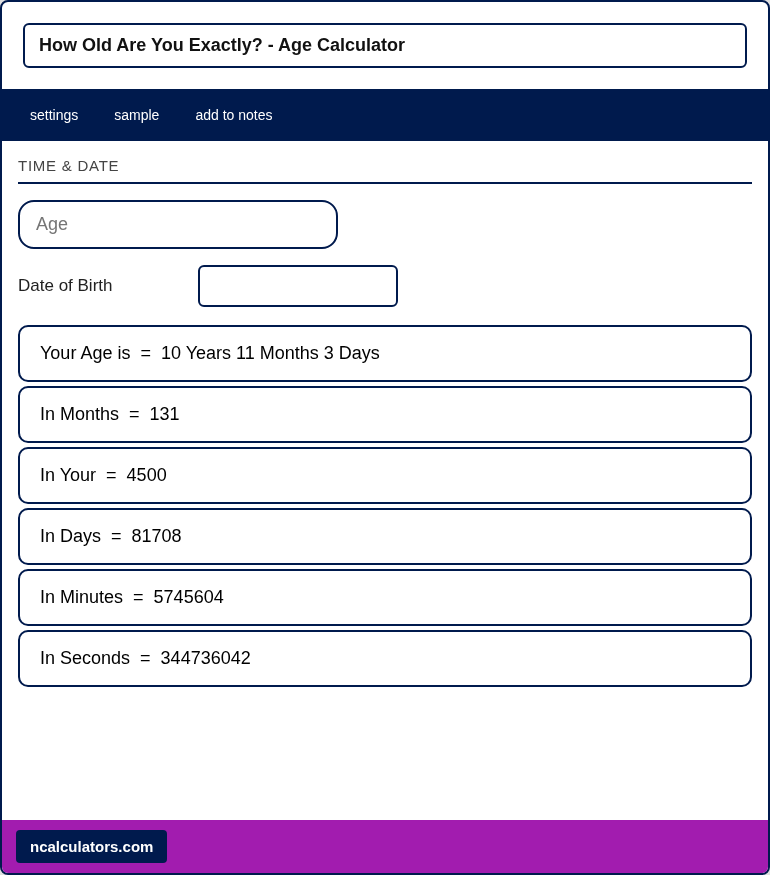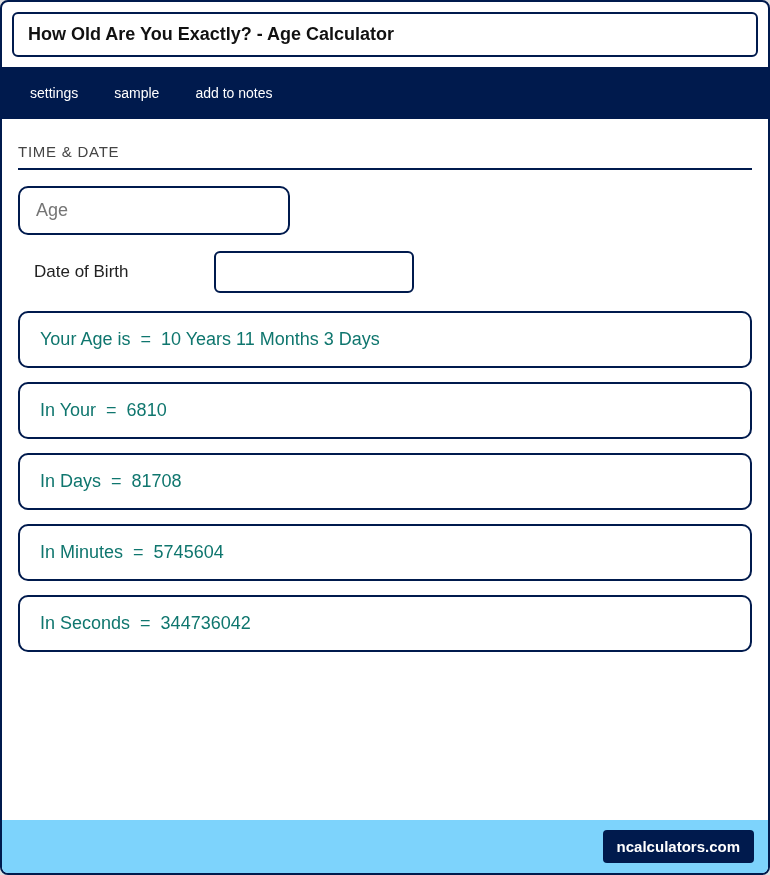--- a/index.html
+++ b/index.html
@@ -25,21 +25,21 @@
       border-radius: 8px;
       overflow: hidden;
       display: flex;
       flex-direction: column;
     }
 
     .title-bar {
       background: #fff;
       border: 2px solid #001a4d;
       border-radius: 6px;
-      margin: 10px;
+      margin: 21px;
       padding: 10px 14px;
       font-size: 18px;
       font-weight: 600;
       color: #111;
     }
 
     .toolbar {
       background: #001a4d;
       display: flex;
       gap: 0;
@@ -50,87 +50,85 @@
       color: #fff;
       background: none;
       border: none;
       padding: 10px 18px;
       font-size: 14px;
       cursor: pointer;
       font-family: Arial, sans-serif;
     }
 
     .content {
-      padding: 24px 16px 20px 16px;
+      padding: 16px 16px 20px 16px;
       flex: 1;
     }
 
     .section-label {
       font-size: 15px;
       color: #444;
       letter-spacing: 0.05em;
       border-bottom: 2px solid #001a4d;
       padding-bottom: 8px;
       margin-bottom: 16px;
     }
 
     .search-input {
       border: 2px solid #001a4d;
-      border-radius: 10px;
+      border-radius: 16px;
       padding: 12px 16px;
       font-size: 18px;
-      width: 272px;
+      width: 320px;
       color: #777;
       outline: none;
       margin-bottom: 16px;
       display: block;
     }
 
     .dob-row {
       display: flex;
       align-items: center;
       margin-bottom: 18px;
       gap: 20px;
     }
 
     .dob-label {
       font-size: 17px;
       color: #222;
       min-width: 160px;
-      margin-left: 16px;
     }
 
     .dob-input {
       border: 2px solid #001a4d;
       border-radius: 6px;
       padding: 10px 16px;
       font-size: 16px;
       width: 200px;
       outline: none;
     }
 
     .result-box {
       border: 2px solid #001a4d;
       border-radius: 10px;
       padding: 16px 20px;
-      margin-bottom: 14px;
+      margin-bottom: 4px;
       font-size: 18px;
-      color: #0f766e;
+      color: #000000;
       background: #fff;
     }
 
     .result-box .value {
       font-weight: 400;
     }
 
     .footer {
       display: flex;
-      justify-content: flex-end;
       padding: 10px 14px;
-      background: #7dd3fc;
+      background: #a21caf;
     }
 
     .brand-badge {
       background: #001a4d;
       color: #fff;
       padding: 8px 14px;
       font-size: 15px;
       font-weight: bold;
       border-radius: 4px;
     }
@@ -156,21 +154,22 @@
 
     <input class="search-input" type="text" placeholder="Age" style="">
 
     <div class="dob-row">
       <span class="dob-label">Date of Birth</span>
       <input class="dob-input" type="text" value="" style="">
     </div>
 
     <div id="results-container">
     <div class="result-box"><span>Your Age is</span>&nbsp;&nbsp;<span>=</span>&nbsp;&nbsp;<span class="value">10 Years 11 Months 3 Days</span></div>
-        <div class="result-box"><span>In Your</span>&nbsp;&nbsp;<span>=</span>&nbsp;&nbsp;<span class="value">6810</span></div>
+        <div class="result-box"><span>In Months</span>&nbsp;&nbsp;<span>=</span>&nbsp;&nbsp;<span class="value">131</span></div>
+        <div class="result-box"><span>In Your</span>&nbsp;&nbsp;<span>=</span>&nbsp;&nbsp;<span class="value">4500</span></div>
         <div class="result-box"><span>In Days</span>&nbsp;&nbsp;<span>=</span>&nbsp;&nbsp;<span class="value">81708</span></div>
         <div class="result-box"><span>In Minutes</span>&nbsp;&nbsp;<span>=</span>&nbsp;&nbsp;<span class="value">5745604</span></div>
         <div class="result-box"><span>In Seconds</span>&nbsp;&nbsp;<span>=</span>&nbsp;&nbsp;<span class="value">344736042</span></div>
       </div>
 
   </div>
 
   <div class="footer">
     <span class="brand-badge">ncalculators.com</span>
   </div>

